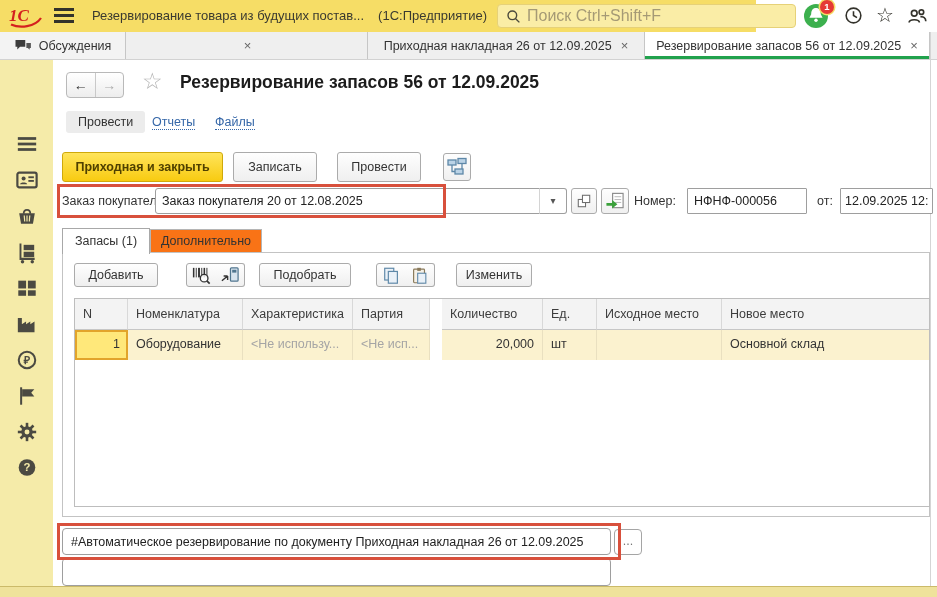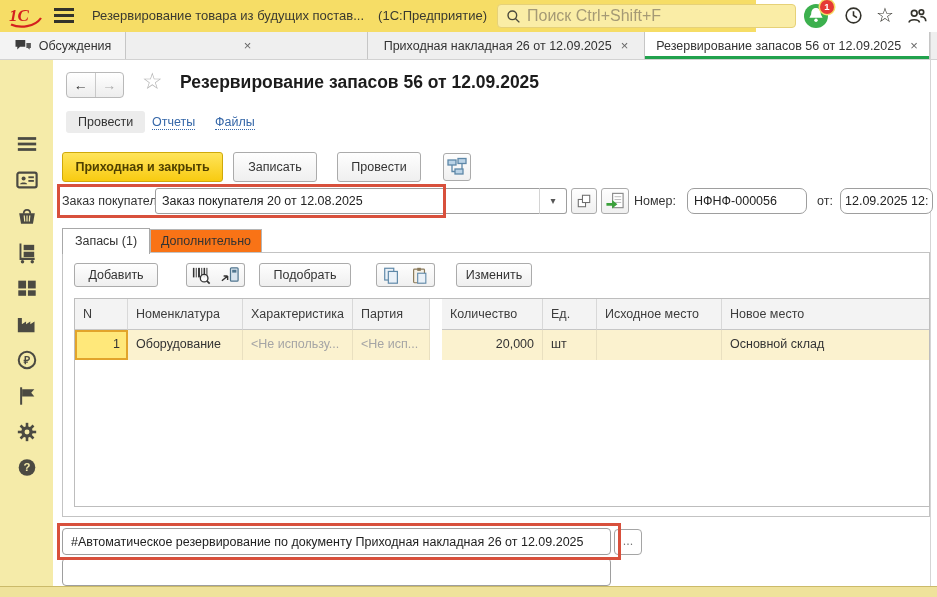--- a/index.html
+++ b/index.html
@@ -56,21 +56,21 @@
   .navlink { position:absolute; top:115px; color:#3567A8; border-bottom:1px dotted #3567A8; cursor:pointer; }
 
   .btn { position:absolute; height:30px; line-height:28px; text-align:center; border:1px solid #ABABAB;
          border-radius:3px; background:linear-gradient(#FEFEFE,#EFEFEF); color:#333; cursor:pointer; }
   .btn-primary { background:linear-gradient(#FFE45A,#F8CB11); border-color:#CFA90A; font-weight:bold; color:#4F4000; }
   .icon-btn { position:absolute; border:1px solid #ABABAB; border-radius:3px;
               background:linear-gradient(#FEFEFE,#F0F0F0); display:flex; align-items:center;
               justify-content:center; cursor:pointer; }
 
   .fld-label { position:absolute; color:#333; }
-  .inp { position:absolute; height:26px; border:1px solid #9E9E9E; border-radius:7px; background:#fff;
+  .inp { position:absolute; height:26px; border:1px solid #9E9E9E; border-radius:1px; background:#fff;
          font-family:"Liberation Sans",sans-serif; font-size:12.5px; color:#222; padding:0 6px; outline:none; }
   .combo-arrow { position:absolute; left:539px; top:188px; width:28px; height:26px; border:1px solid #9E9E9E;
                  border-left:1px solid #D4D4D4; border-radius:0 3px 3px 0; background:#fff; text-align:center;
                  line-height:24px; font-size:10px; color:#555; cursor:pointer; }
 
   .red-box { position:absolute; border:3px solid #D8503C; pointer-events:none; z-index:8; }
 
   
   .itab-active { position:absolute; left:62px; top:228px; width:88px; height:26px; background:#fff;
                  border:1px solid #A8A8A8; border-bottom:none; z-index:2; text-align:center;

